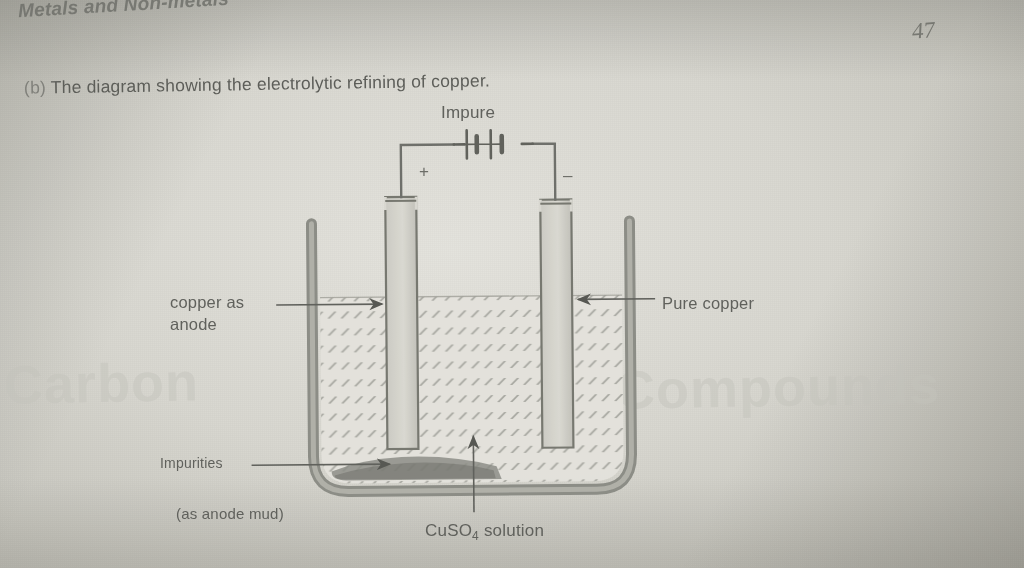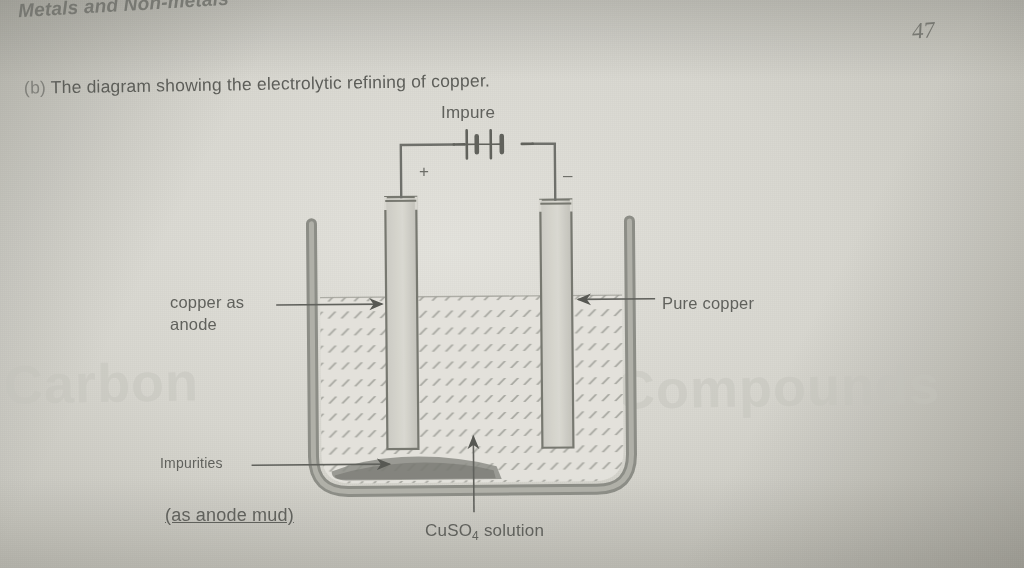--- a/index.html
+++ b/index.html
@@ -94,21 +94,21 @@
   }
 
   
   #label-battery{left:441px;top:103px;font-size:17px;}
   #label-plus{left:419px;top:162px;font-size:17px;color:#6a6b65;}
   #label-minus{left:563px;top:166px;font-size:17px;color:#6a6b65;}
 
   #label-anode{left:170px;top:291px;font-size:16.5px;line-height:22px;white-space:normal;width:150px;}
   #label-cathode{left:662px;top:292px;font-size:16.5px;line-height:22px;white-space:normal;width:160px;}
   #label-impurities{left:160px;top:455px;font-size:14px;}
-  #label-anodemud{left:165px;top:505px;font-size:18px;text-decoration:underline;}
+  #label-anodemud{left:176px;top:505px;font-size:15px;}
   #label-solution{left:425px;top:521px;font-size:17px;}
   #label-solution sub{font-size:12px;}
 </style>
 </head>
 <body>
 
 <div id="page"></div>
 <div id="grain"></div>
 
 <div id="content">

